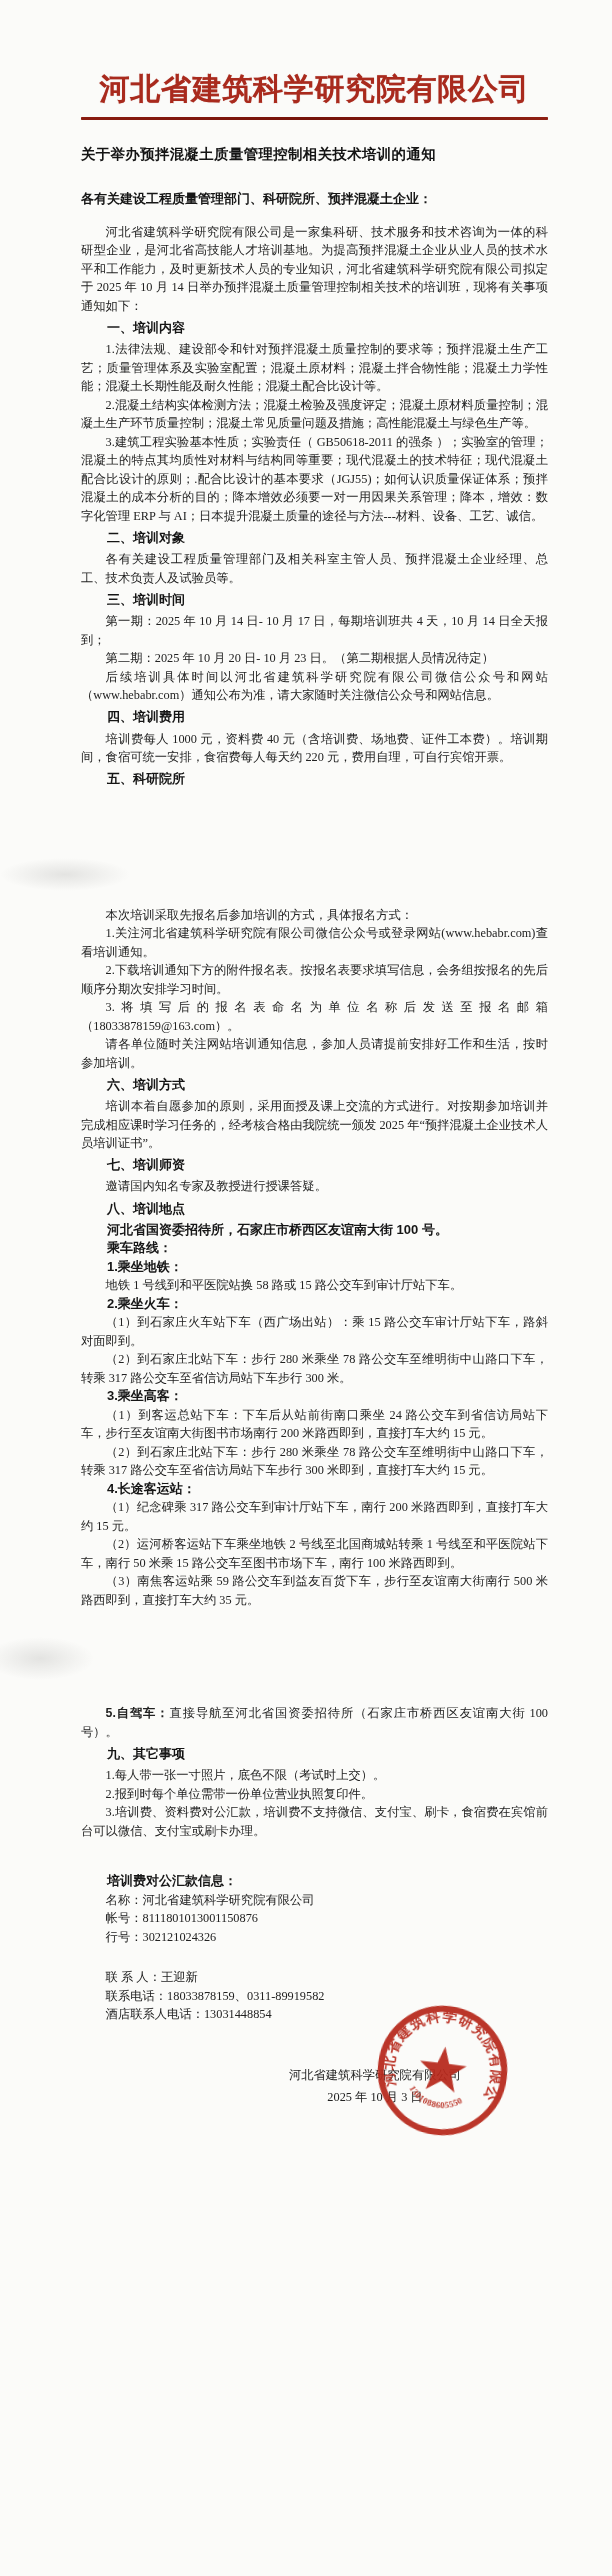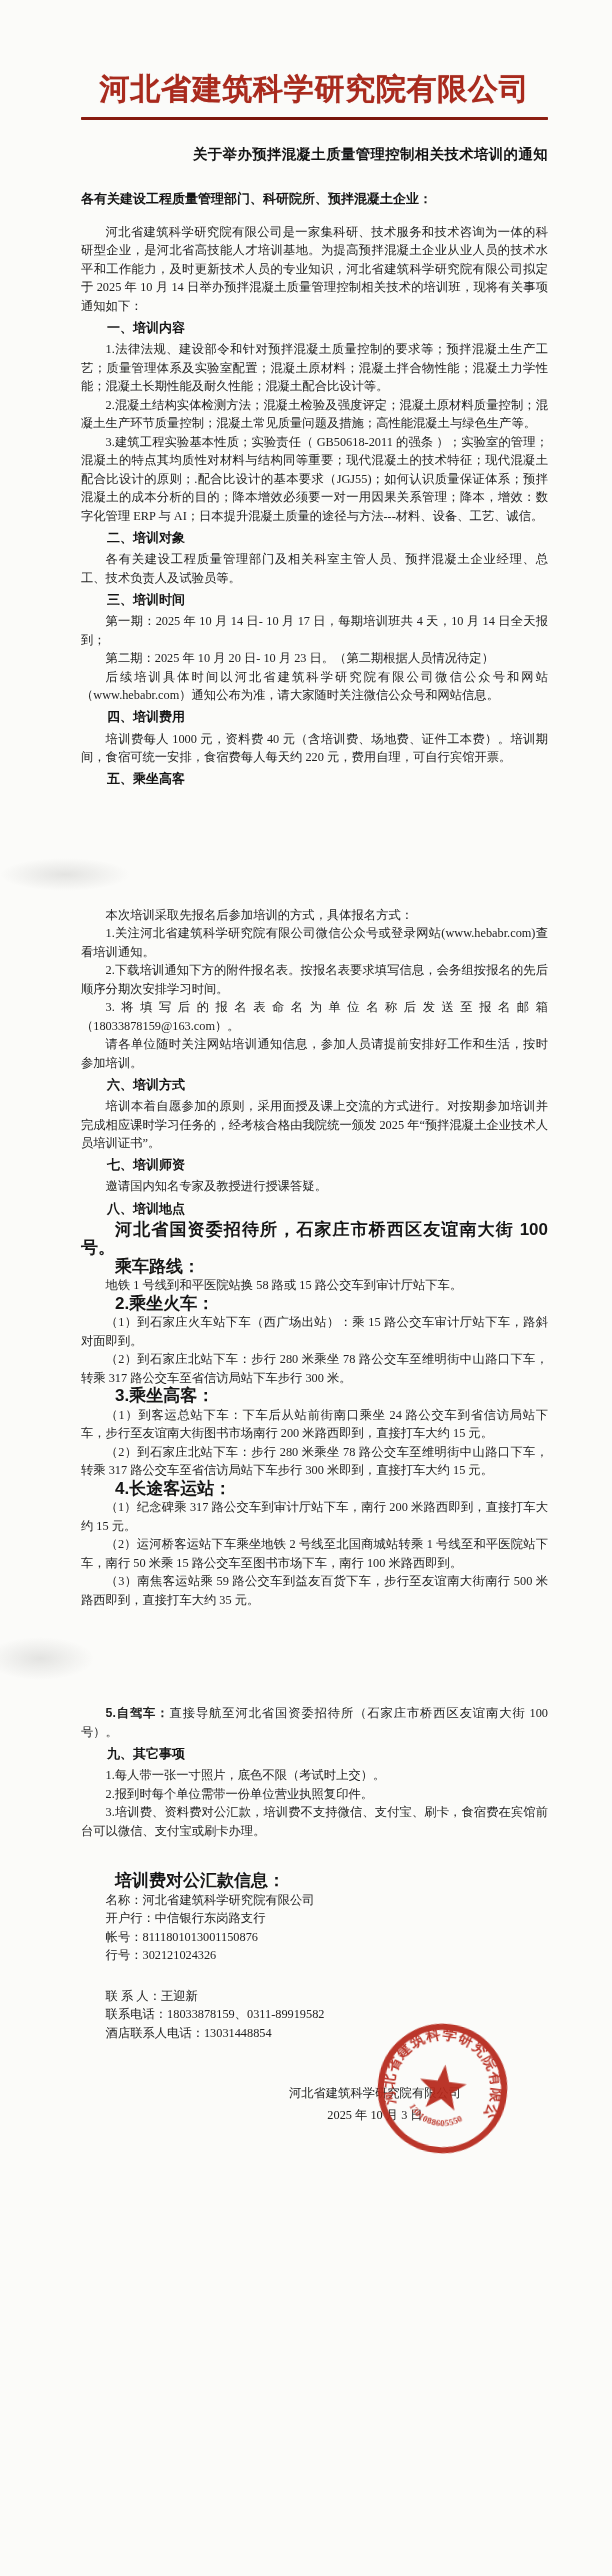--- a/index.html
+++ b/index.html
@@ -18,21 +18,21 @@
   
   .brand{
     margin:0;text-align:center;
     font-family:"Liberation Serif","DejaVu Serif",serif;
     font-weight:700;font-size:30px;line-height:1.1;
     color:#a92a1d;letter-spacing:0.7px;
     text-shadow:0 0 0.7px rgba(155,30,18,.55);
   }
   .rule{height:3.6px;background:linear-gradient(90deg,#8a1c10,#75130a 50%,#8e2013);margin:11.5px 0 0;border-radius:0.7px;}
   .doc-title{
-    margin:24.5px 0 0;text-align:right;
+    margin:24.5px 0 0;text-align:left;
     font-family:"Liberation Sans","DejaVu Sans",sans-serif;
     font-weight:700;font-size:14.4px;color:#141414;letter-spacing:0.4px;
   }
   .salutation{
     margin:26px 0 15px;
     font-family:Liberation Sans, sans-serif;
     font-weight:700;font-size:13px;color:#161616;
   }
   .paragraph, .intro{
     margin:0;font-size:12.3px;line-height:18.5px;
@@ -41,21 +41,21 @@
   .intro{margin-top:5.8px;}
   .blocks{margin-top:1.4px;}
   .heading{
     margin:3.6px 0 2.9px;text-indent:2em;
     font-family:"Liberation Sans","DejaVu Sans",sans-serif;
     font-weight:700;font-size:13px;line-height:18.5px;color:#151515;
   }
   .subheading{
     margin:0;text-indent:2em;text-align:justify;
     font-family:"Liberation Sans","DejaVu Sans",sans-serif;
-    font-weight:700;font-size:17px;line-height:18.5px;color:#161616;
+    font-weight:700;font-size:13px;line-height:18.5px;color:#161616;
   }
   .paragraph b{font-family:"Liberation Sans","DejaVu Sans",sans-serif;font-weight:700;margin-top:17px;}
   .gap{width:100%;}
   
   .sig{
     position:relative;width:216px;margin:40px 65px 0 auto;
     text-align:center;font-size:12.3px;line-height:22.4px;color:#222;
   }
   .stamp{
     position:absolute;left:107px;top:-62px;width:137px;height:137px;
@@ -90,55 +90,55 @@
       <p class="paragraph">2.混凝土结构实体检测方法；混凝土检验及强度评定；混凝土原材料质量控制；混凝土生产环节质量控制；混凝土常见质量问题及措施；高性能混凝土与绿色生产等。</p>
       <p class="paragraph">3.建筑工程实验基本性质；实验责任（ GB50618-2011 的强条 ）；实验室的管理；混凝土的特点其均质性对材料与结构同等重要；现代混凝土的技术特征；现代混凝土配合比设计的原则；.配合比设计的基本要求（JGJ55)；如何认识质量保证体系；预拌混凝土的成本分析的目的；降本增效必须要一对一用因果关系管理；降本，增效：数字化管理 ERP 与 AI；日本提升混凝土质量的途径与方法---材料、设备、工艺、诚信。</p>
       <h3 class="heading">二、培训对象</h3>
       <p class="paragraph">各有关建设工程质量管理部门及相关科室主管人员、预拌混凝土企业经理、总工、技术负责人及试验员等。</p>
       <h3 class="heading">三、培训时间</h3>
       <p class="paragraph">第一期：2025 年 10 月 14 日- 10 月 17 日，每期培训班共 4 天，10 月 14 日全天报到；</p>
       <p class="paragraph">第二期：2025 年 10 月 20 日- 10 月 23 日。（第二期根据人员情况待定）</p>
       <p class="paragraph">后续培训具体时间以河北省建筑科学研究院有限公司微信公众号和网站（www.hebabr.com）通知公布为准，请大家随时关注微信公众号和网站信息。</p>
       <h3 class="heading">四、培训费用</h3>
       <p class="paragraph">培训费每人 1000 元，资料费 40 元（含培训费、场地费、证件工本费）。培训期间，食宿可统一安排，食宿费每人每天约 220 元，费用自理，可自行宾馆开票。</p>
-      <h3 class="heading">五、乘坐高客</h3>
+      <h3 class="heading">五、科研院所</h3>
       <div class="gap" style="height: 114px;"></div>
       <p class="paragraph">本次培训采取先报名后参加培训的方式，具体报名方式：</p>
       <p class="paragraph">1.关注河北省建筑科学研究院有限公司微信公众号或登录网站(www.hebabr.com)查看培训通知。</p>
       <p class="paragraph">2.下载培训通知下方的附件报名表。按报名表要求填写信息，会务组按报名的先后顺序分期次安排学习时间。</p>
       <p class="paragraph">3.将填写后的报名表命名为单位名称后发送至报名邮箱（18033878159@163.com）。</p>
       <p class="paragraph">请各单位随时关注网站培训通知信息，参加人员请提前安排好工作和生活，按时参加培训。</p>
       <h3 class="heading">六、培训方式</h3>
       <p class="paragraph">培训本着自愿参加的原则，采用面授及课上交流的方式进行。对按期参加培训并完成相应课时学习任务的，经考核合格由我院统一颁发 2025 年“预拌混凝土企业技术人员培训证书”。</p>
       <h3 class="heading">七、培训师资</h3>
       <p class="paragraph">邀请国内知名专家及教授进行授课答疑。</p>
       <h3 class="heading">八、培训地点</h3>
       <p class="subheading">河北省国资委招待所，石家庄市桥西区友谊南大街 100 号。</p>
       <p class="subheading">乘车路线：</p>
+      <p class="subheading">1.乘坐地铁：</p>
       <p class="paragraph">地铁 1 号线到和平医院站换 58 路或 15 路公交车到审计厅站下车。</p>
       <p class="subheading">2.乘坐火车：</p>
       <p class="paragraph">（1）到石家庄火车站下车（西广场出站）：乘 15 路公交车审计厅站下车，路斜对面即到。</p>
       <p class="paragraph">（2）到石家庄北站下车：步行 280 米乘坐 78 路公交车至维明街中山路口下车，转乘 317 路公交车至省信访局站下车步行 300 米。</p>
       <p class="subheading">3.乘坐高客：</p>
       <p class="paragraph">（1）到客运总站下车：下车后从站前街南口乘坐 24 路公交车到省信访局站下车，步行至友谊南大街图书市场南行 200 米路西即到，直接打车大约 15 元。</p>
       <p class="paragraph">（2）到石家庄北站下车：步行 280 米乘坐 78 路公交车至维明街中山路口下车，转乘 317 路公交车至省信访局站下车步行 300 米即到，直接打车大约 15 元。</p>
       <p class="subheading">4.长途客运站：</p>
       <p class="paragraph">（1）纪念碑乘 317 路公交车到审计厅站下车，南行 200 米路西即到，直接打车大约 15 元。</p>
       <p class="paragraph">（2）运河桥客运站下车乘坐地铁 2 号线至北国商城站转乘 1 号线至和平医院站下车，南行 50 米乘 15 路公交车至图书市场下车，南行 100 米路西即到。</p>
       <p class="paragraph">（3）南焦客运站乘 59 路公交车到益友百货下车，步行至友谊南大街南行 500 米路西即到，直接打车大约 35 元。</p>
       <div class="gap" style="height: 95px;"></div>
       <p class="paragraph"><b>5.自驾车：</b>直接导航至河北省国资委招待所（石家庄市桥西区友谊南大街 100 号）。</p>
       <h3 class="heading">九、其它事项</h3>
       <p class="paragraph">1.每人带一张一寸照片，底色不限（考试时上交）。</p>
       <p class="paragraph">2.报到时每个单位需带一份单位营业执照复印件。</p>
       <p class="paragraph">3.培训费、资料费对公汇款，培训费不支持微信、支付宝、刷卡，食宿费在宾馆前台可以微信、支付宝或刷卡办理。</p>
       <div class="gap" style="height: 32px;"></div>
       <p class="subheading">培训费对公汇款信息：</p>
       <p class="paragraph">名称：河北省建筑科学研究院有限公司</p>
-      <p class="paragraph">开户行：中信银行东岗路支行</p>
       <p class="paragraph">帐号：8111801013001150876</p>
       <p class="paragraph">行号：302121024326</p>
       <div class="gap" style="height: 21.6px;"></div>
       <p class="paragraph">联 系 人：王迎新</p>
       <p class="paragraph">联系电话：18033878159、0311-89919582</p>
       <p class="paragraph">酒店联系人电话：13031448854</p>
     </div>
 
   <div class="sig">
     <div>河北省建筑科学研究院有限公司</div>

